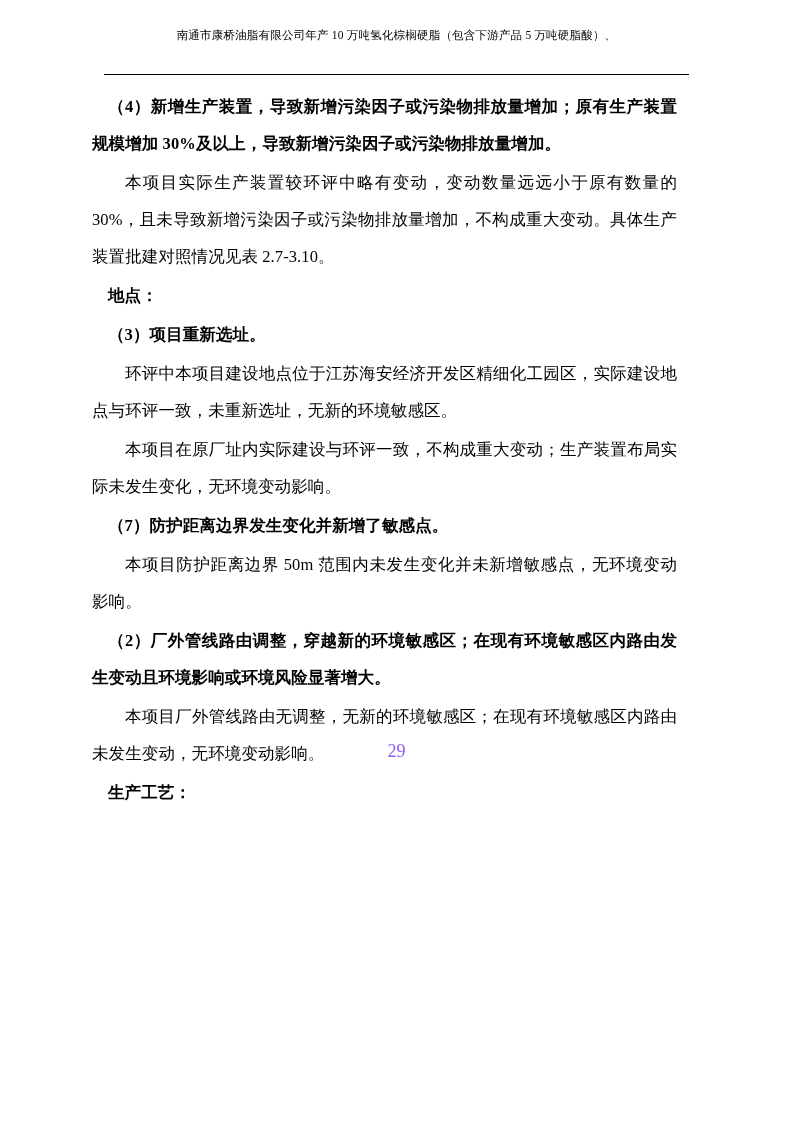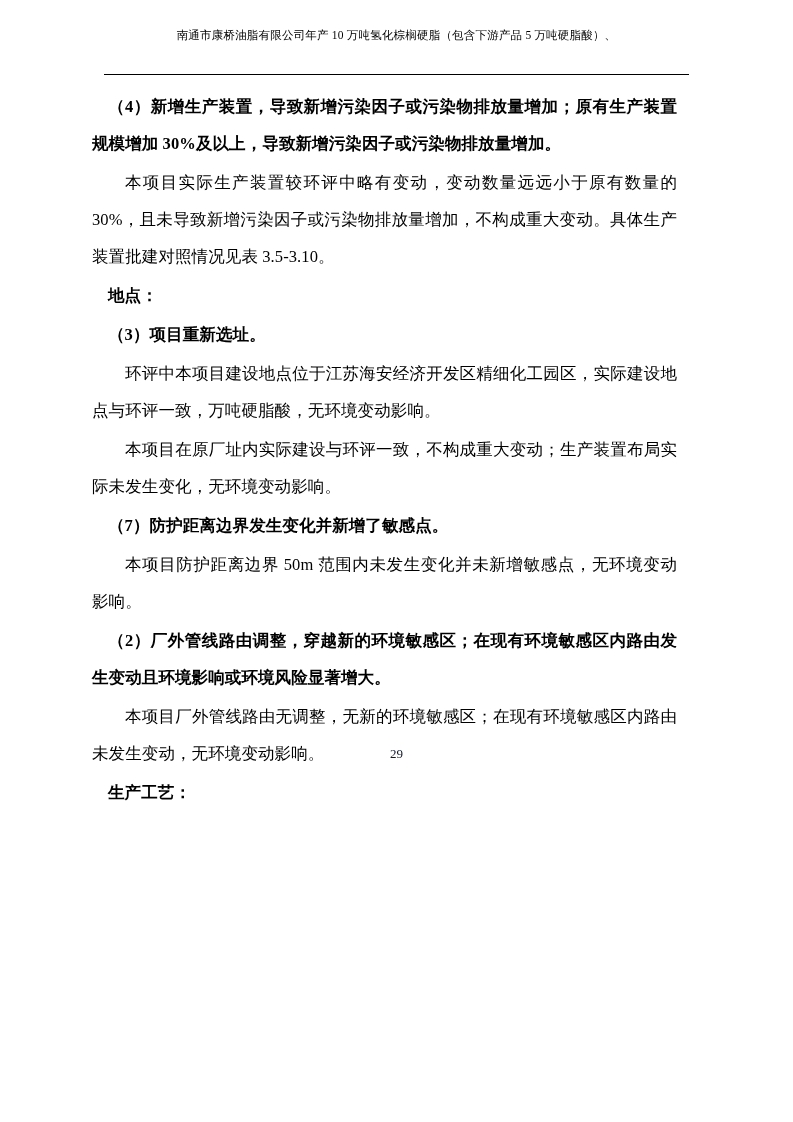--- a/index.html
+++ b/index.html
@@ -61,40 +61,40 @@
   }
   p.indent-sm {
     text-indent: 16px;
   }
   .footer {
     position: absolute;
     bottom: 78px;
     left: 0;
     width: 793px;
     text-align: center;
-    font-size: 13px;
-    color: #0f172a;
+    font-size: 18px;
+    color: #8b5cf6;
   }
 </style>
 </head>
 <body>
 
 <div class="page">
 
   <div class="header">
     <div>南通市康桥油脂有限公司年产 10 万吨氢化棕榈硬脂（包含下游产品 5 万吨硬脂酸）、</div>
   </div>
   <div class="header-rule"></div>
 
   <div class="content">
     <p class="bold indent-sm">（4）新增生产装置，导致新增污染因子或污染物排放量增加；原有生产装置规模增加 30%及以上，导致新增污染因子或污染物排放量增加。</p>
-    <p class="indent">本项目实际生产装置较环评中略有变动，变动数量远远小于原有数量的 30%，且未导致新增污染因子或污染物排放量增加，不构成重大变动。具体生产装置批建对照情况见表 3.5-3.10。</p>
+    <p class="indent">本项目实际生产装置较环评中略有变动，变动数量远远小于原有数量的 30%，且未导致新增污染因子或污染物排放量增加，不构成重大变动。具体生产装置批建对照情况见表 2.7-3.10。</p>
     <p class="bold indent-sm">地点：</p>
     <p class="bold indent-sm">（3）项目重新选址。</p>
-    <p class="indent">环评中本项目建设地点位于江苏海安经济开发区精细化工园区，实际建设地点与环评一致，万吨硬脂酸，无环境变动影响。</p>
+    <p class="indent">环评中本项目建设地点位于江苏海安经济开发区精细化工园区，实际建设地点与环评一致，未重新选址，无新的环境敏感区。</p>
     <p class="indent">本项目在原厂址内实际建设与环评一致，不构成重大变动；生产装置布局实际未发生变化，无环境变动影响。</p>
     <p class="bold indent-sm">（7）防护距离边界发生变化并新增了敏感点。</p>
     <p class="indent">本项目防护距离边界 50m 范围内未发生变化并未新增敏感点，无环境变动影响。</p>
     <p class="bold indent-sm">（2）厂外管线路由调整，穿越新的环境敏感区；在现有环境敏感区内路由发生变动且环境影响或环境风险显著增大。</p>
     <p class="indent">本项目厂外管线路由无调整，无新的环境敏感区；在现有环境敏感区内路由未发生变动，无环境变动影响。</p>
     <p class="bold indent-sm">生产工艺：</p>
   </div>
 
   <div class="footer">
     <span>29</span>

